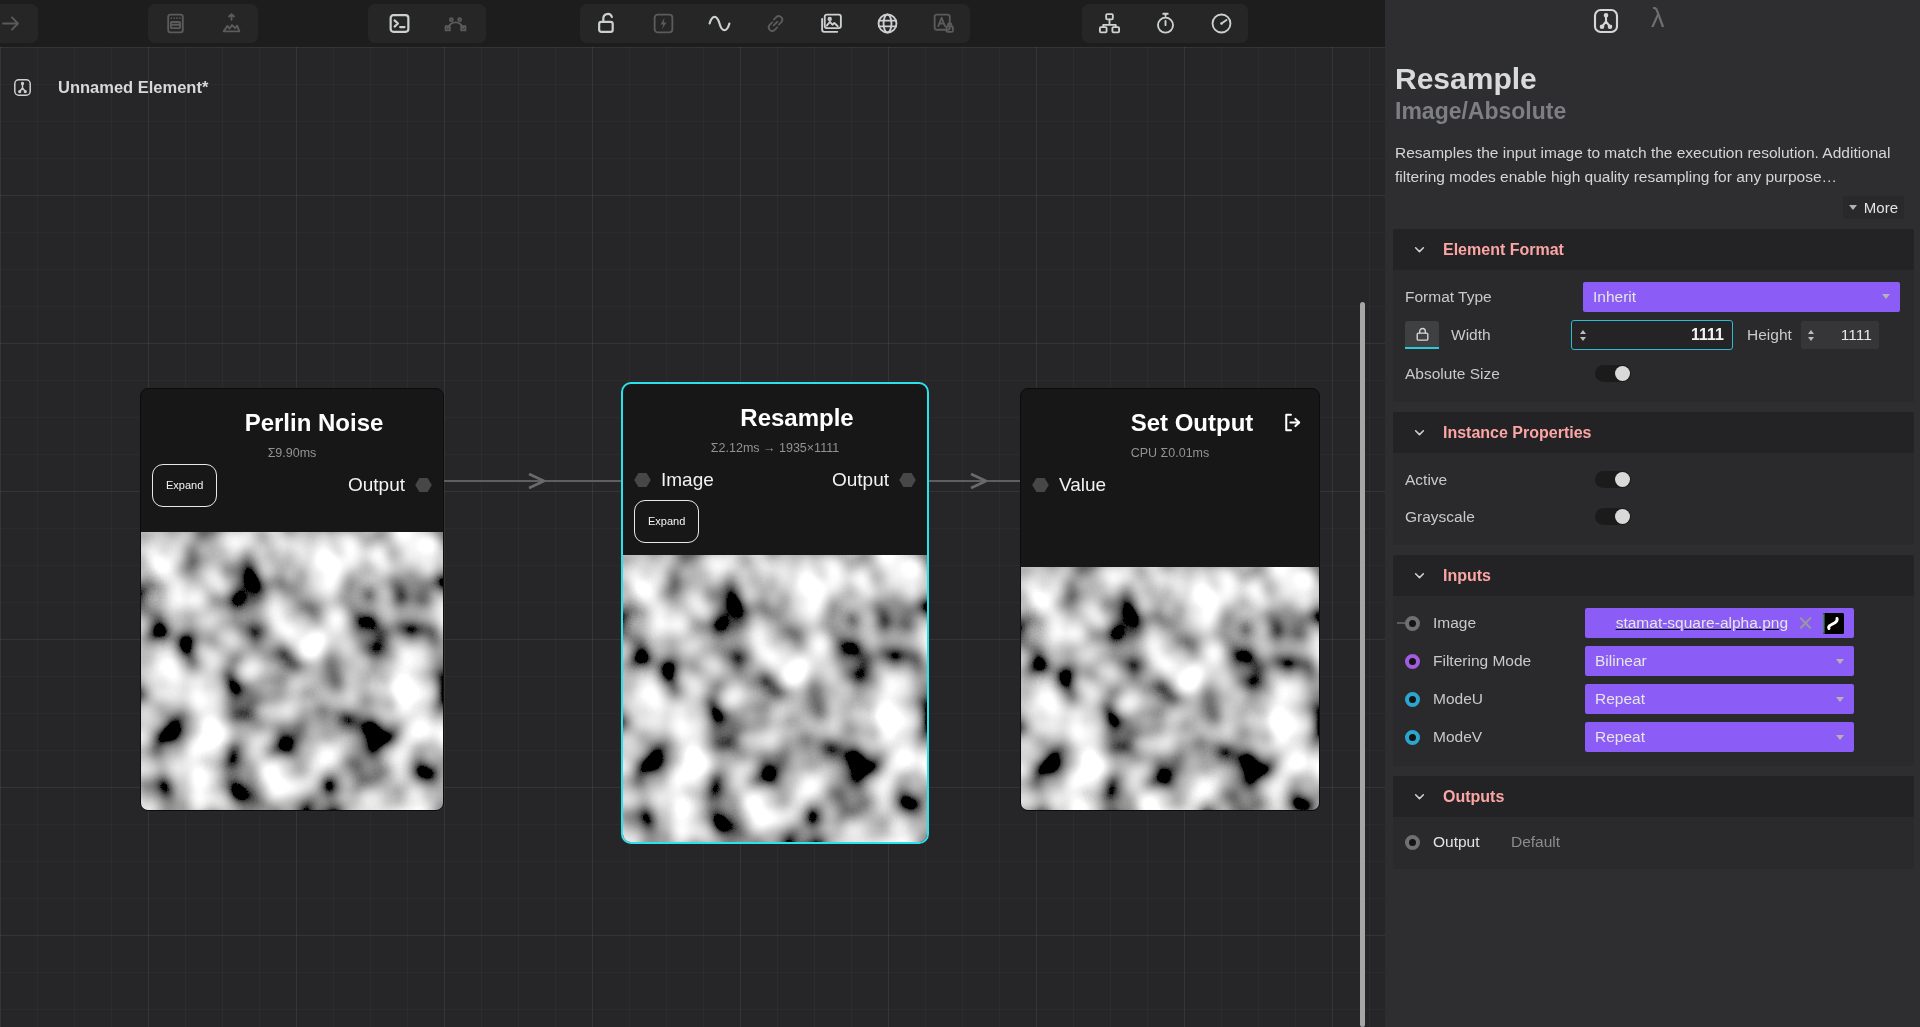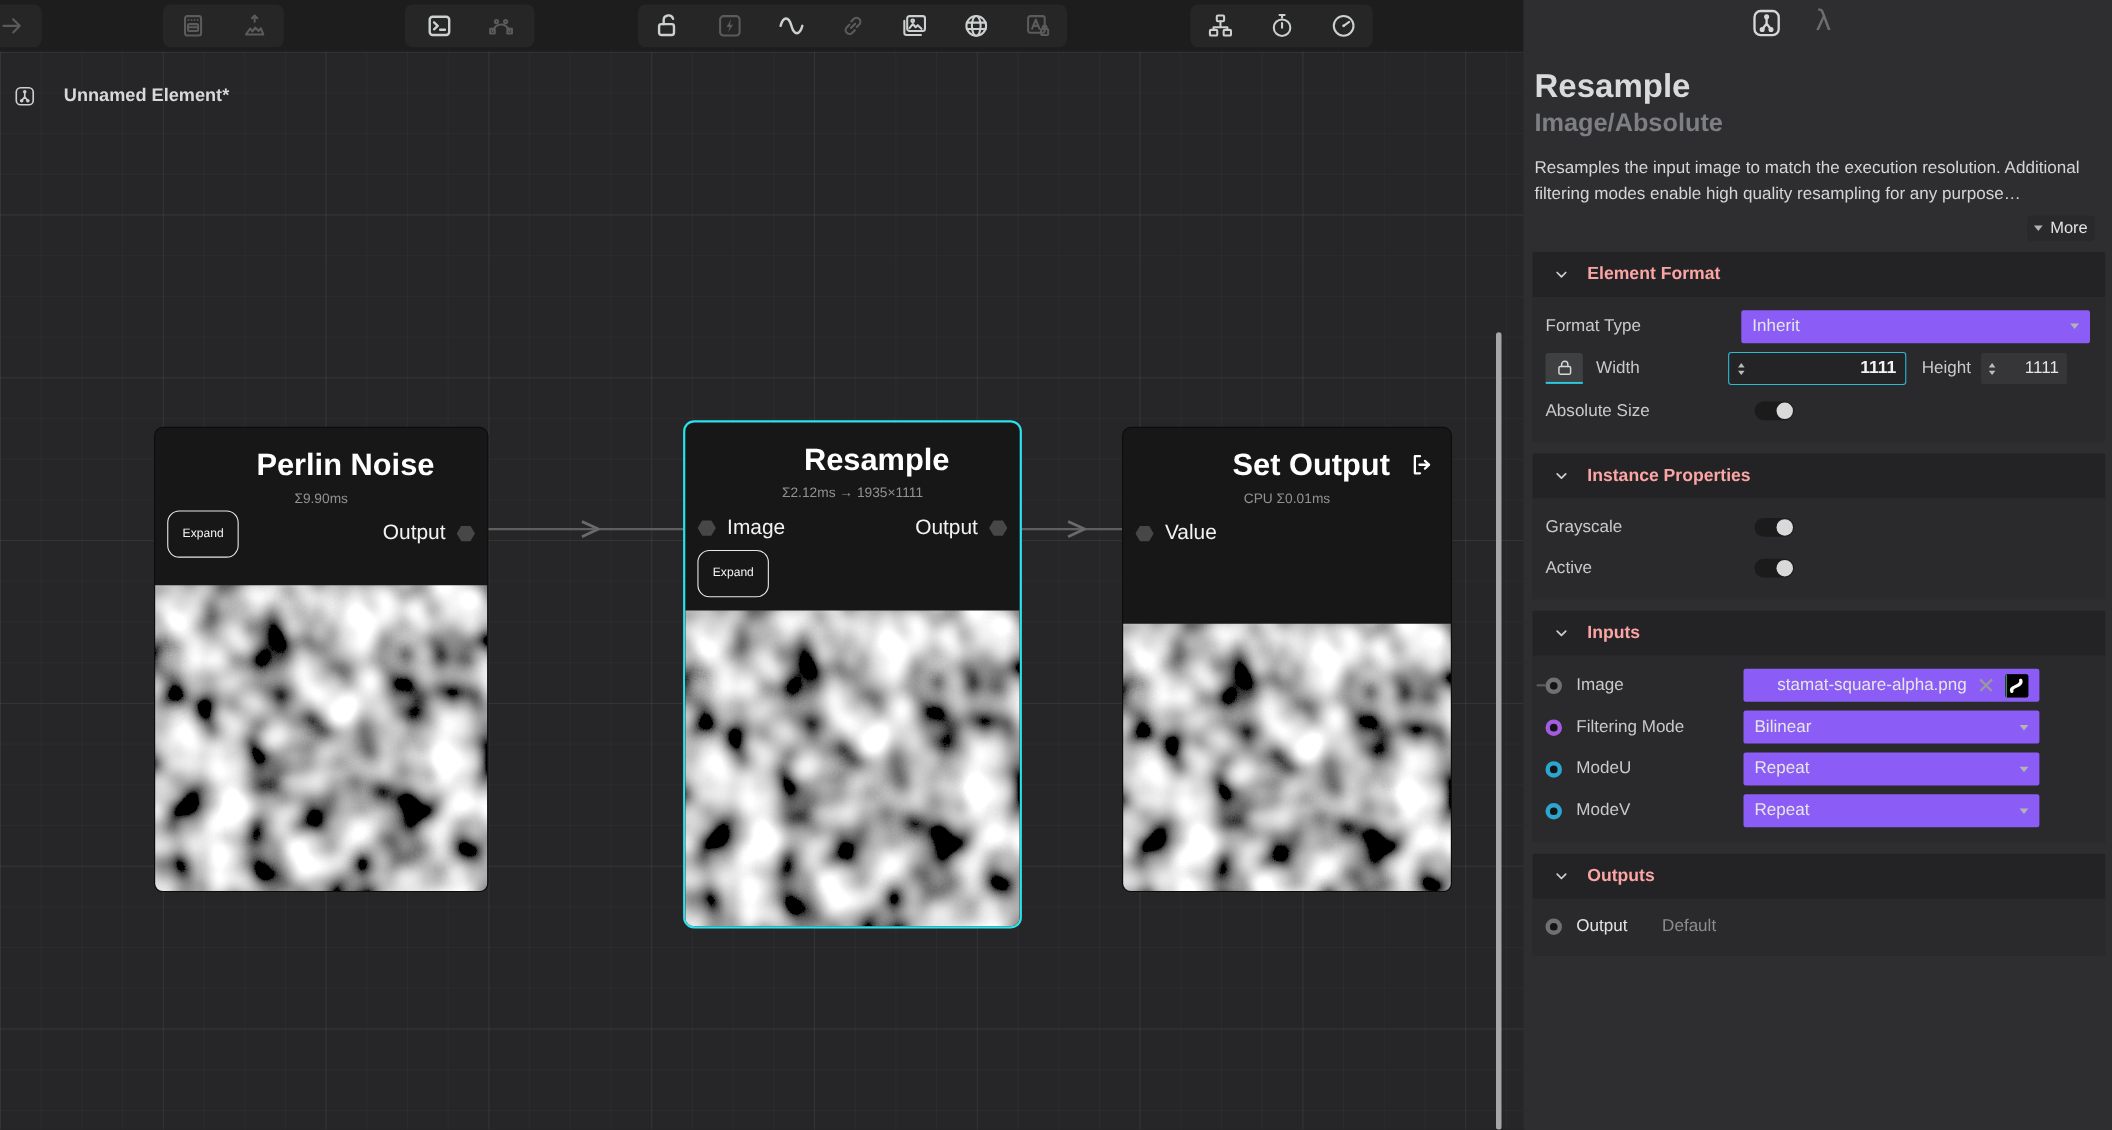--- a/index.html
+++ b/index.html
@@ -32,21 +32,21 @@
   .breadcrumb svg { width:21px; height:21px; stroke:#cfcfcf; fill:none; stroke-width:1.7;
     stroke-linecap:round; stroke-linejoin:round; }
   .breadcrumb-label { font-size:16.5px; font-weight:bold; color:#d8d8d8; }
 
   .wires { position:absolute; left:0; top:0; pointer-events:none; }
 
   
   .node { position:absolute; background:#171718; border-radius:8px; border:1px solid #0c0c0c;
     display:flex; flex-direction:column; overflow:hidden; cursor:pointer; }
   .node.selected { border:2px solid #2be2ec; border-radius:10px; }
-  .node-title { margin-top:18px; text-align:center; font-size:28px; font-weight:bold;
+  .node-title { margin-top:18px; text-align:center; font-size:24px; font-weight:bold;
     color:#ffffff; line-height:32px; position:relative;padding-left:44px; }
   .node-sub { text-align:center; font-size:12.5px; color:#929292; line-height:28px; }
   .node-ports { height:36px; display:flex; align-items:center; padding:0 11px;
     justify-content:space-between; }
   .node-ports .pside { display:flex; align-items:center; gap:10px; }
   .port-label { font-size:19px; color:#f2f2f2; }
   .hexport { width:17px; height:15px; background:#474747;
     clip-path:polygon(26% 3%,74% 3%,99% 50%,74% 97%,26% 97%,1% 50%); cursor:crosshair; }
   .expand-pill { display:inline-block; border:1.5px solid #e8e8e8; border-radius:11px;
     color:#f4f4f4; font-size:11px; line-height:17px; padding:12px 13px; cursor:pointer; }
@@ -114,21 +114,21 @@
   .toggle::after { content:""; position:absolute; right:1px; top:1px; width:15px; height:15px;
     border-radius:50%; background:#d9d9d9; }
 
   .irow { display:grid; grid-template-columns:28px 152px 1fr; align-items:center; min-height:38px; }
   .pport { width:15px; height:15px; border-radius:50%; background:#141414; border:4px solid #707072; }
   .pport.purple { border-color:#a35ce0; }
   .pport.teal { border-color:#2ba7cf; }
   .portwrap { display:flex; align-items:center; }
   .portwrap.stub::before { content:""; width:8px; height:2px; background:#5a5a5c; margin-left:-8px; }
   .irow .field { margin-right:46px; }
-  .file-field { justify-content:flex-end; gap:11px; }
+  .file-field { justify-content:flex-end; gap:11px;text-decoration:underline; }
   .x-icon { position:relative; width:13px; height:13px; cursor:pointer; }
   .x-icon::before,.x-icon::after { content:""; position:absolute; left:-1px; top:5.5px; width:15px;
     height:1.6px; background:#9a9a9b; }
   .x-icon::before { transform:rotate(45deg); } .x-icon::after { transform:rotate(-45deg); }
   .thumb { width:21px; height:21px; background:#000; border-radius:2px; overflow:hidden; flex:0 0 auto; cursor:pointer; }
   .thumb svg { display:block; width:21px; height:21px; }
 
   .orow { display:grid; grid-template-columns:28px 78px 1fr; align-items:center; min-height:34px; }
   .oval { font-size:15.5px; color:#8b8c8e; }
 </style>
@@ -466,25 +466,25 @@
 
     <div class="section">
       <div class="sec-head">
         <svg viewBox="0 0 24 24">
             <path d="M6.5 9.5L12 15l5.5-5.5"></path>
           </svg>
         <span class="sec-title">Instance Properties</span>
       </div>
       <div class="sec-body">
         <div class="prow">
+          <span class="plabel">Active</span>
+          <span class="toggle" style="justify-self:start; margin-left:12px;"></span>
+        </div>
+        <div class="prow">
           <span class="plabel">Grayscale</span>
-          <span class="toggle" style="justify-self:start; margin-left:12px;"></span>
-        </div>
-        <div class="prow">
-          <span class="plabel">Active</span>
           <span class="toggle" style="justify-self:start; margin-left:12px;"></span>
         </div>
       </div>
     </div>
 
     <div class="section">
       <div class="sec-head">
         <svg viewBox="0 0 24 24">
             <path d="M6.5 9.5L12 15l5.5-5.5"></path>
           </svg>

